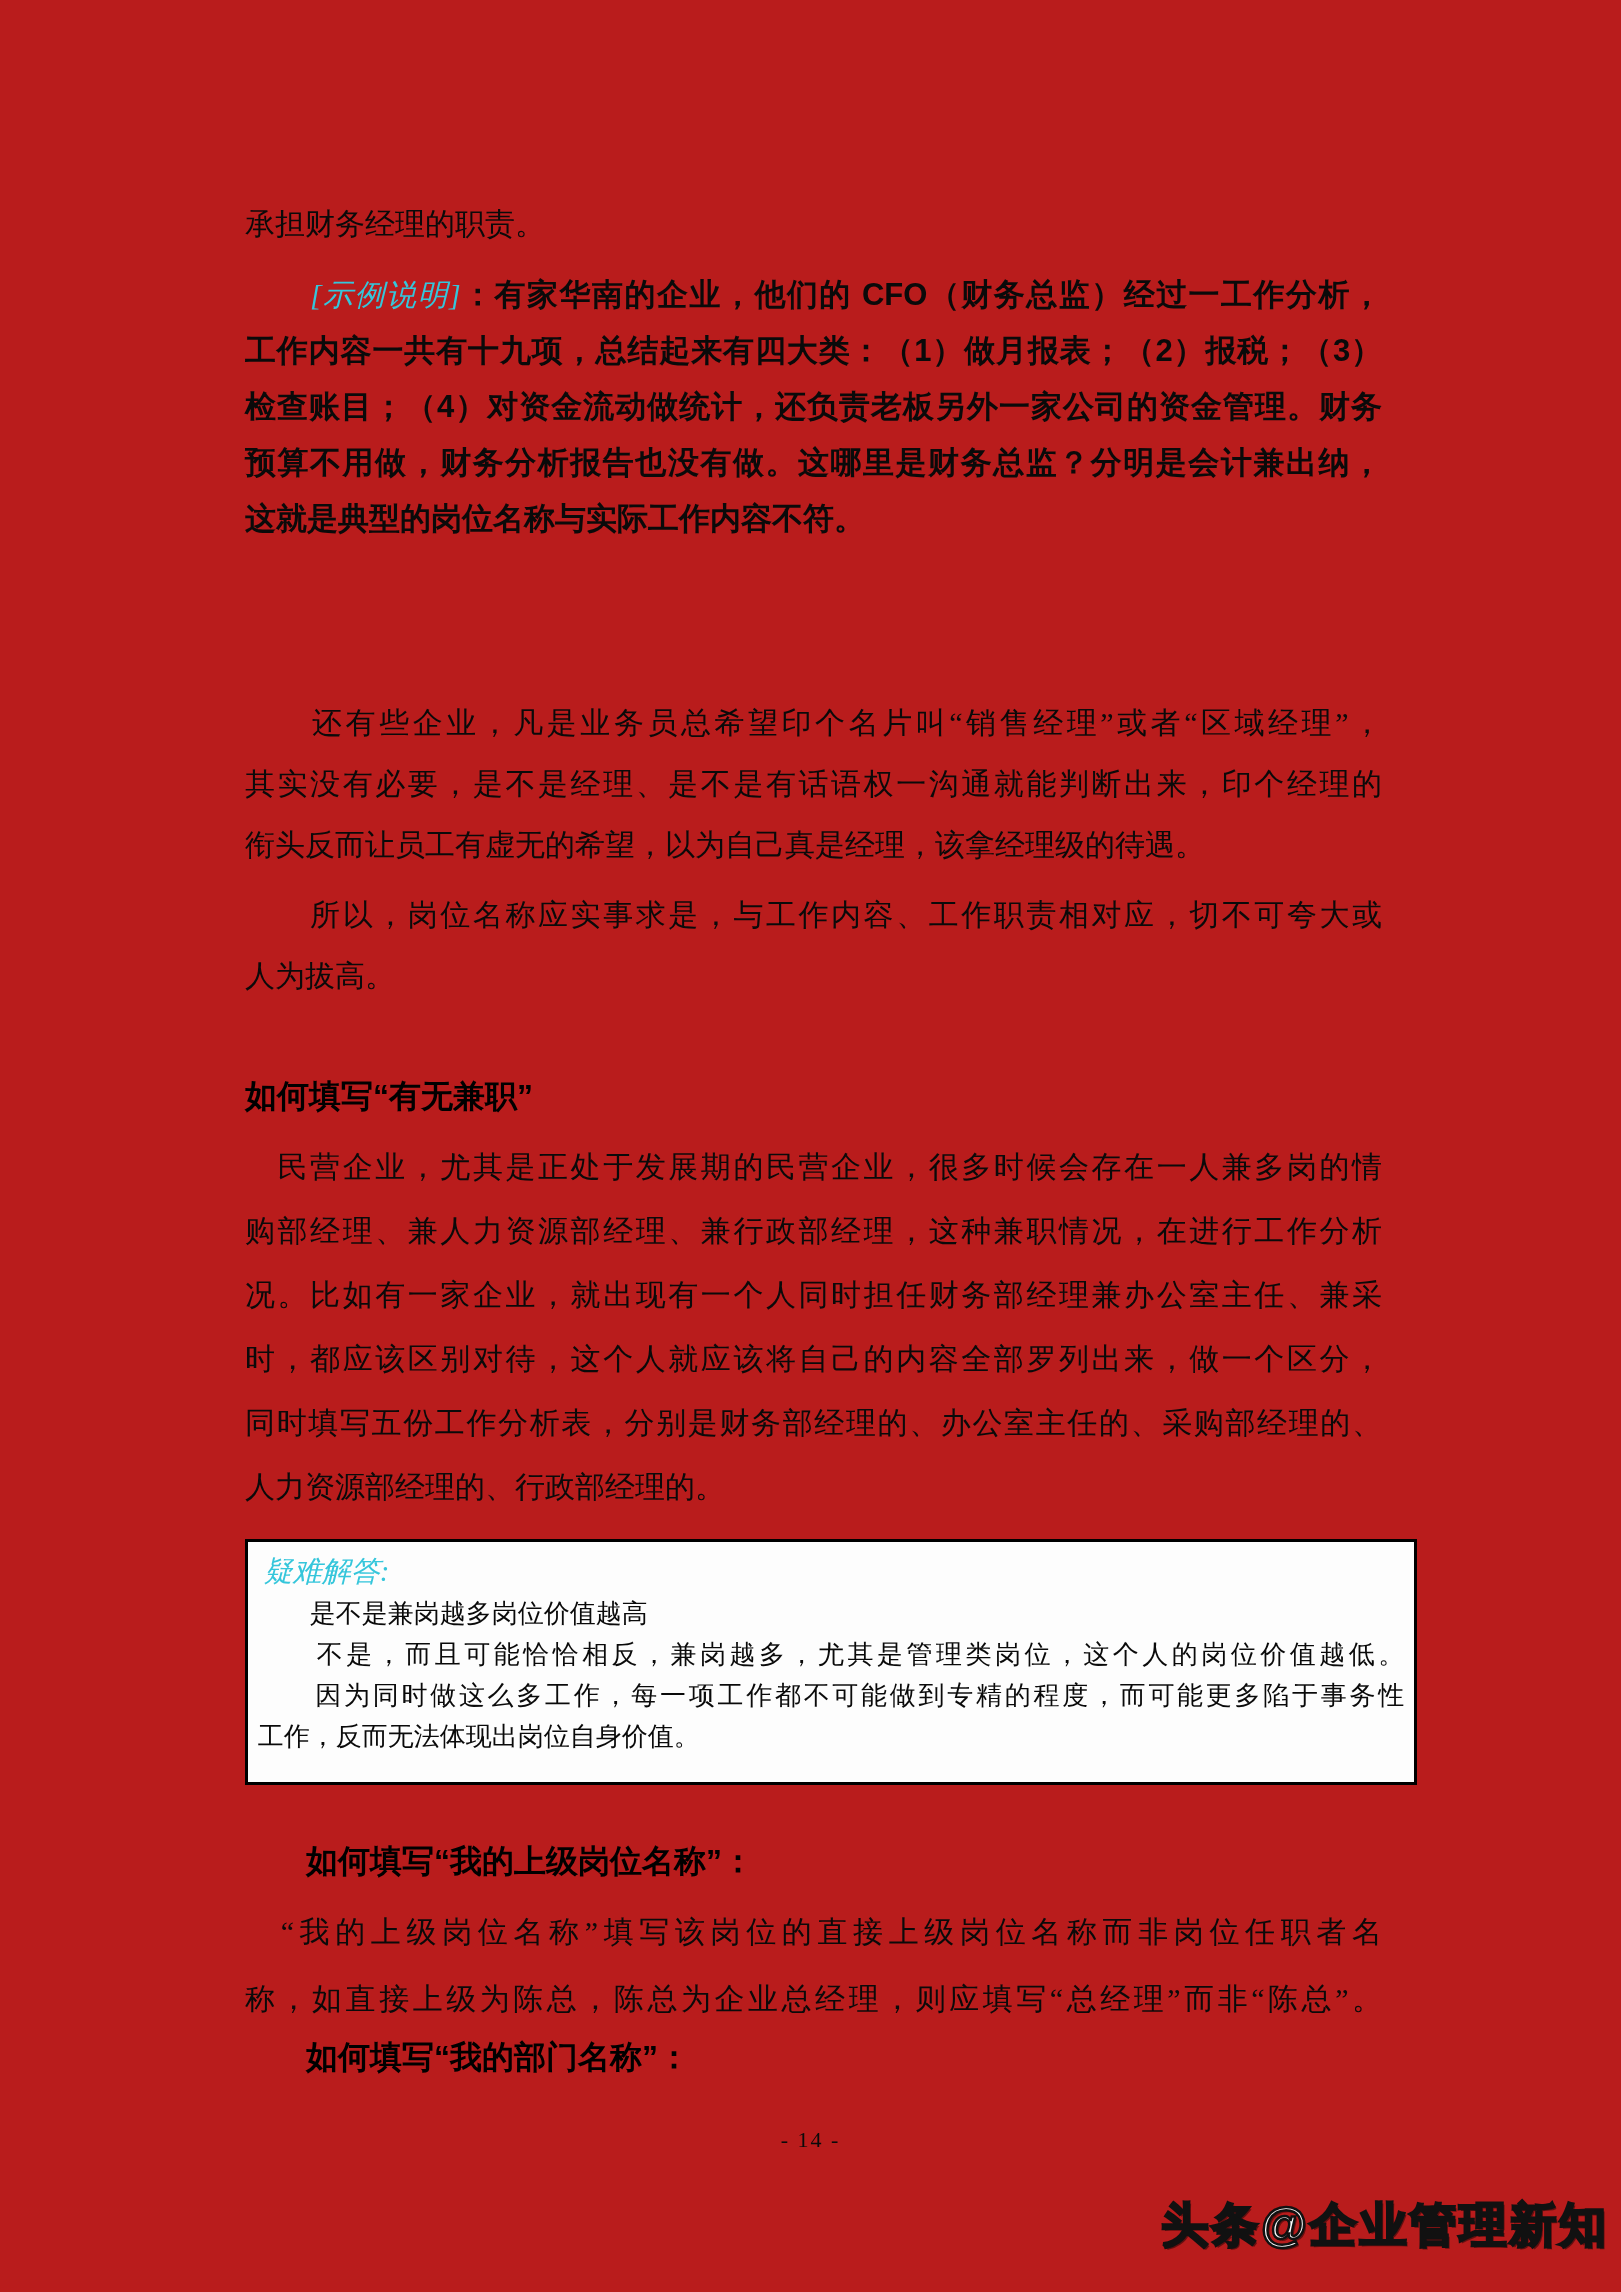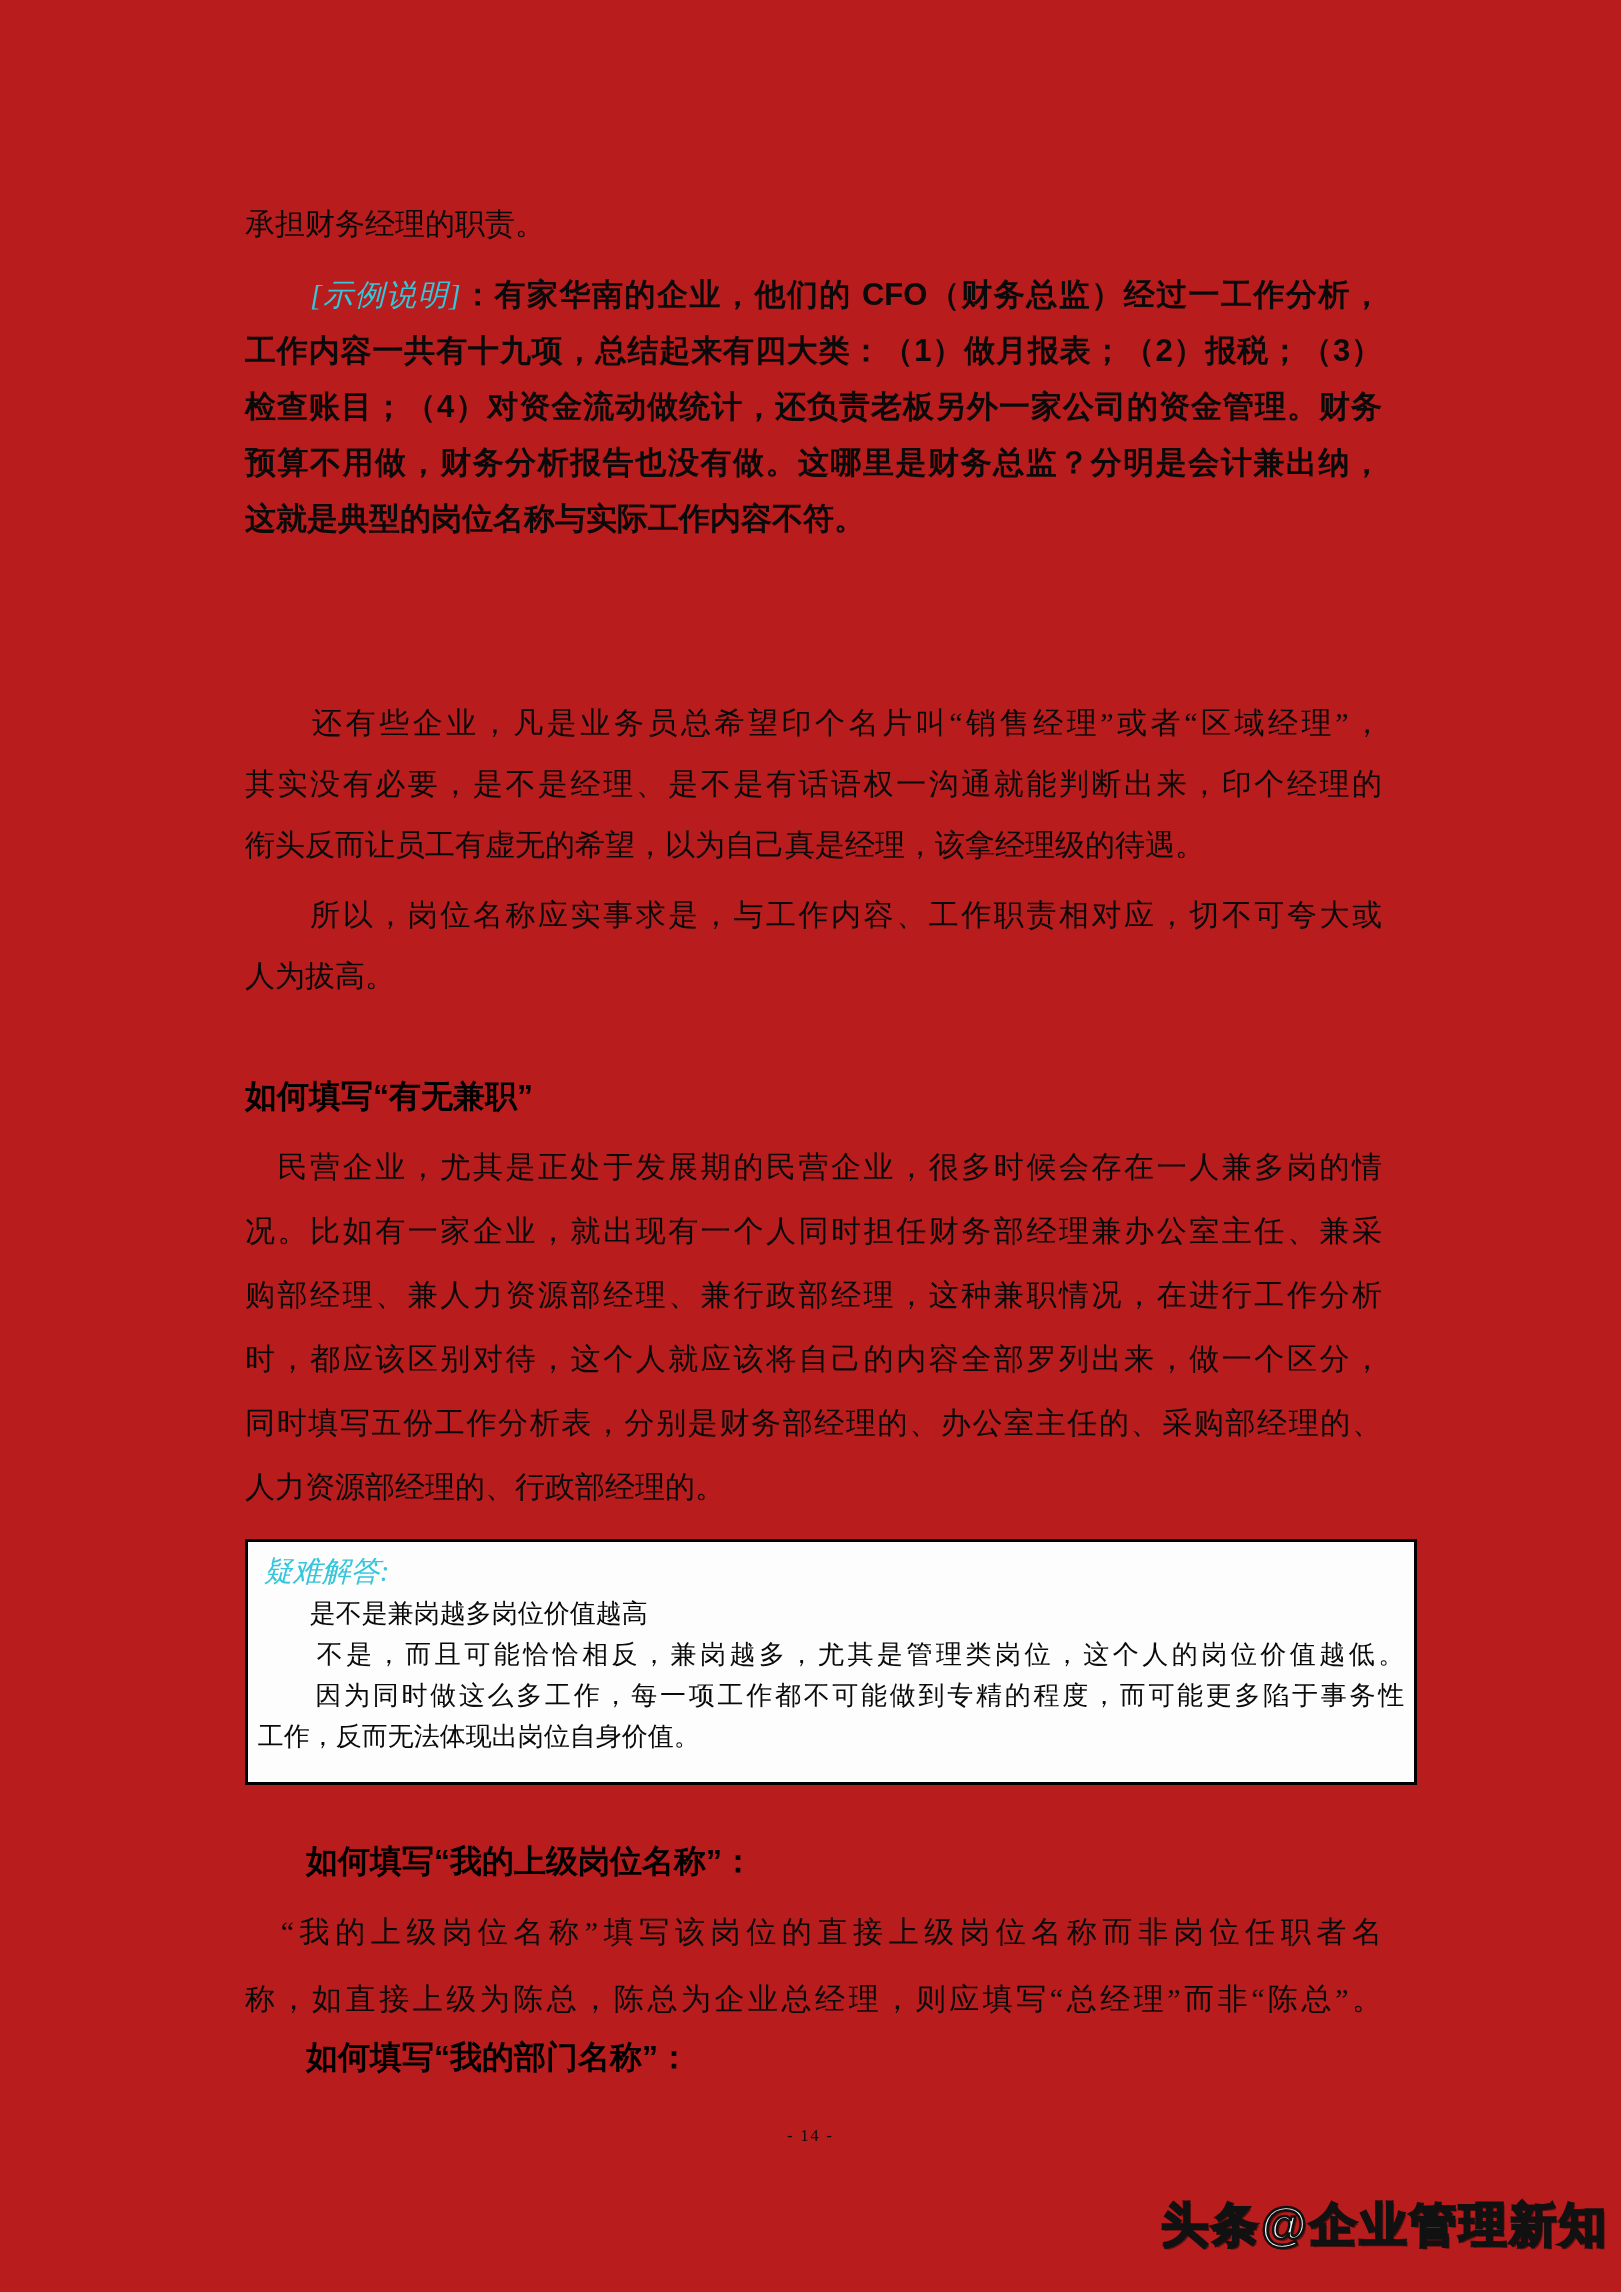--- a/index.html
+++ b/index.html
@@ -86,21 +86,21 @@
     font-size: 26px;
     line-height: 41px;
   }
   
   .footer {
     position: absolute;
     left: 0;
     top: 2127px;
     width: 1621px;
     text-align: center;
-    font-size: 16px;
+    font-size: 22px;
     letter-spacing: 2px;
   }
   
   .watermark {
     position: absolute;
     right: 11.8px;
     top: 2194px;
     font-family: "Liberation Sans", "DejaVu Sans", sans-serif;
     font-weight: bold;
     font-size: 47px;
@@ -139,22 +139,22 @@
 
   <div class="block para-serif p-conclusion">
     <div class="ln j">　　所以，岗位名称应实事求是，与工作内容、工作职责相对应，切不可夸大或</div>
     <div class="ln">人为拔高。</div>
   </div>
 
   <div class="heading h-jianzhi">如何填写“有无兼职”</div>
 
   <div class="block para-serif p-minying">
     <div class="ln j">　民营企业，尤其是正处于发展期的民营企业，很多时候会存在一人兼多岗的情</div>
+    <div class="ln j">购部经理、兼人力资源部经理、兼行政部经理，这种兼职情况，在进行工作分析</div>
     <div class="ln j">况。比如有一家企业，就出现有一个人同时担任财务部经理兼办公室主任、兼采</div>
-    <div class="ln j">购部经理、兼人力资源部经理、兼行政部经理，这种兼职情况，在进行工作分析</div>
     <div class="ln j">时，都应该区别对待，这个人就应该将自己的内容全部罗列出来，做一个区分，</div>
     <div class="ln j">同时填写五份工作分析表，分别是财务部经理的、办公室主任的、采购部经理的、</div>
     <div class="ln">人力资源部经理的、行政部经理的。</div>
   </div>
 
   <div class="qa-box">
     <div class="qa-label accent">疑难解答:</div>
     <div class="ln">　　是不是兼岗越多岗位价值越高</div>
     <div class="ln j">　　不是，而且可能恰恰相反，兼岗越多，尤其是管理类岗位，这个人的岗位价值越低。</div>
     <div class="ln j">　　因为同时做这么多工作，每一项工作都不可能做到专精的程度，而可能更多陷于事务性</div>

